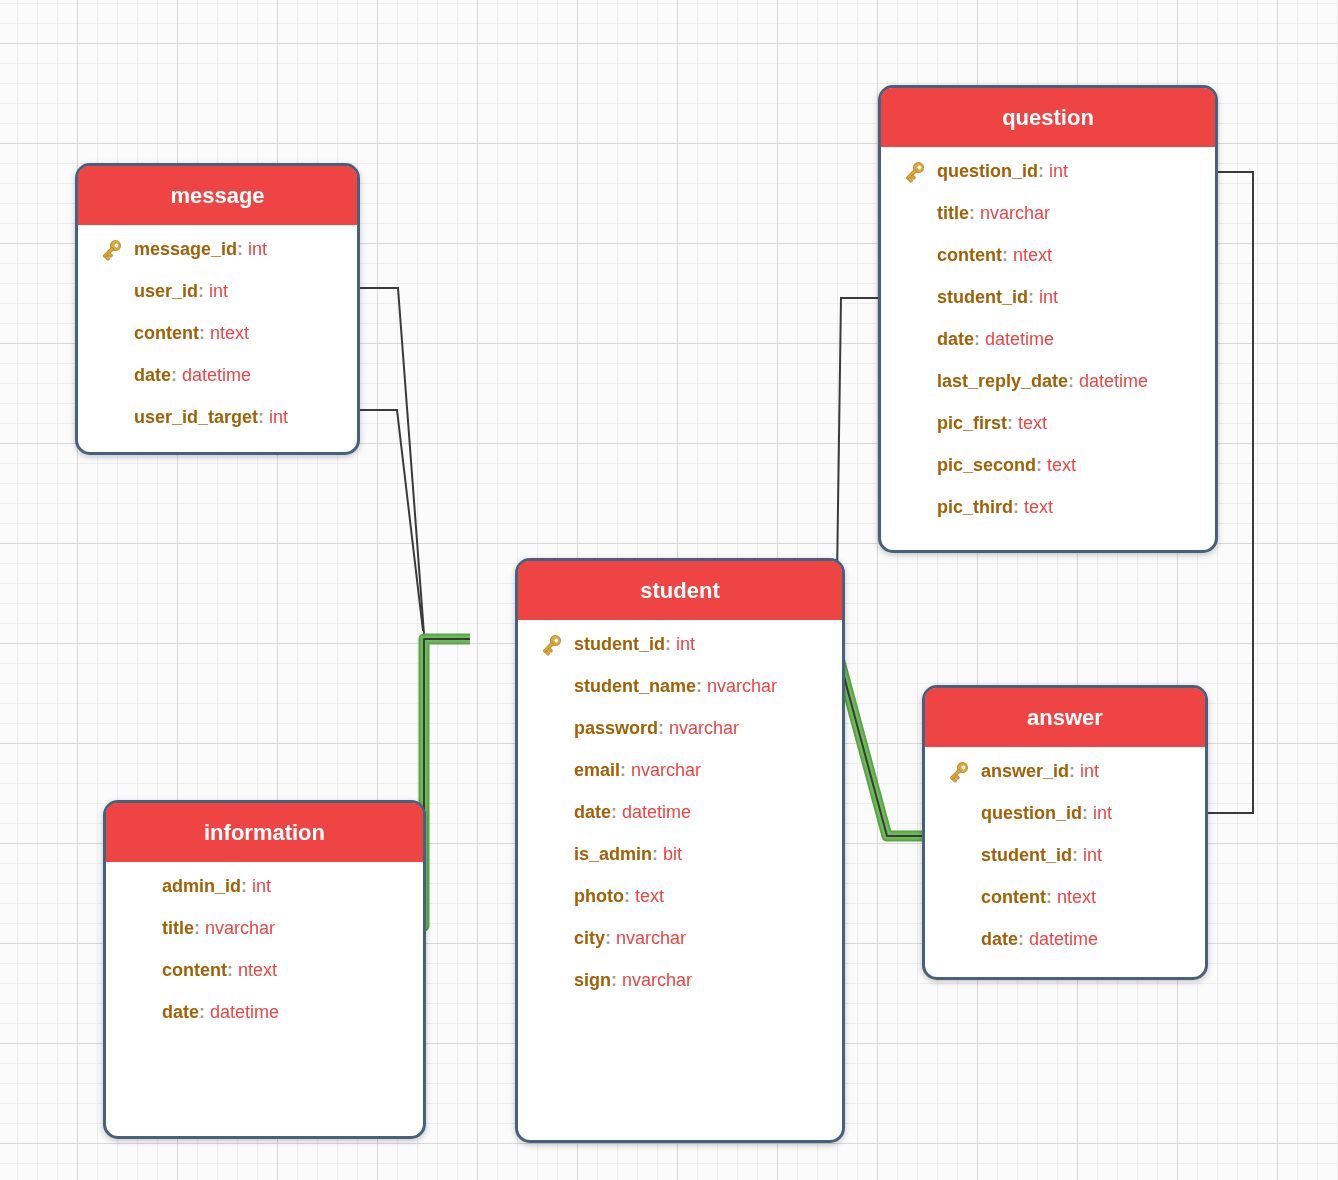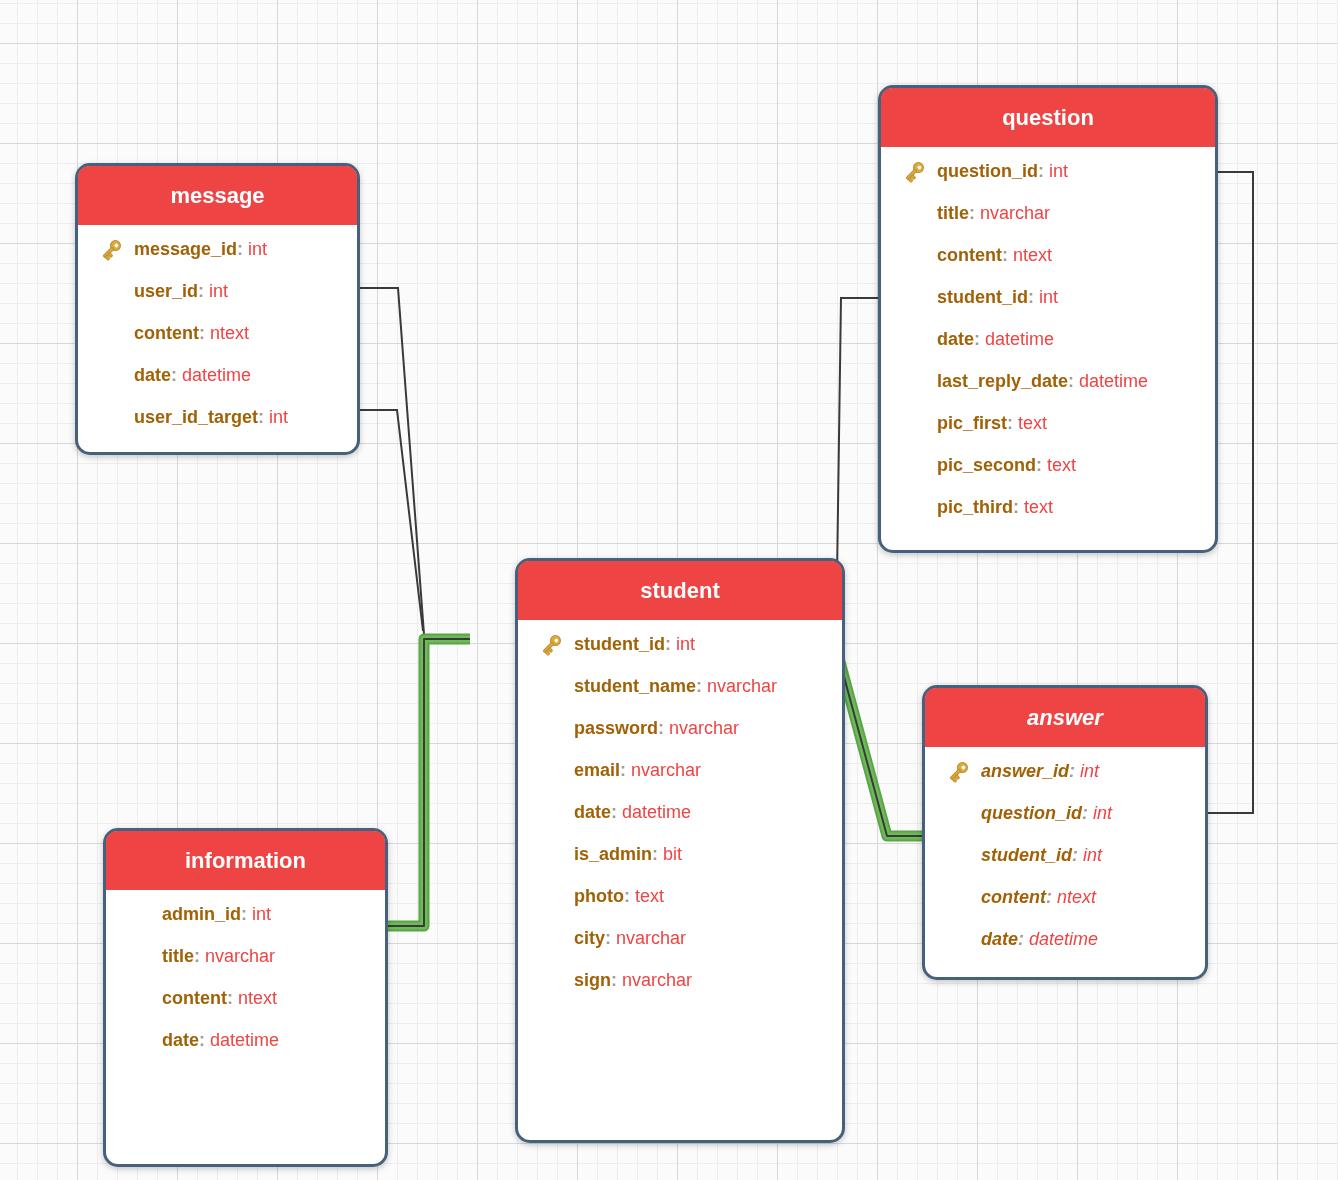--- a/index.html
+++ b/index.html
@@ -35,22 +35,22 @@
     position:relative;height:42px;line-height:42px;
     padding-left:56px;font-size:18px;white-space:nowrap;
   }
   .keycell{position:absolute;left:20px;top:8px;width:26px;height:26px;}
   .nm{color:#a16207;font-weight:bold;}
   .sep{color:#9d9d9d;font-weight:bold;margin-right:5px;}
   .tp{color:#ef4444;}
   .t-message{left:75px;top:163px;width:285px;height:292px;}
   .t-question{left:878px;top:85px;width:340px;height:468px;}
   .t-student{left:467px;top:558px;width:330px;height:585px;margin-left:48px;}
-  .t-information{left:103px;top:828px;width:285px;height:339px;}
-  .t-answer{left:922px;top:685px;width:286px;height:295px;font-style:italic;}
+  .t-information{left:103px;top:800px;width:323px;height:339px;}
+  .t-answer{left:922px;top:685px;width:286px;height:295px;}
 </style>
 </head>
 <body>
 
 <div class="canvas">
 
   <svg class="wires" width="1338" height="1180">
 
     <polyline points="356,288 398,288 424,634" fill="none" stroke-width="2" stroke="#3a3a3a"></polyline>
     <polyline points="356,410 397,410 423,631" fill="none" stroke-width="2" stroke="#3a3a3a"></polyline>

